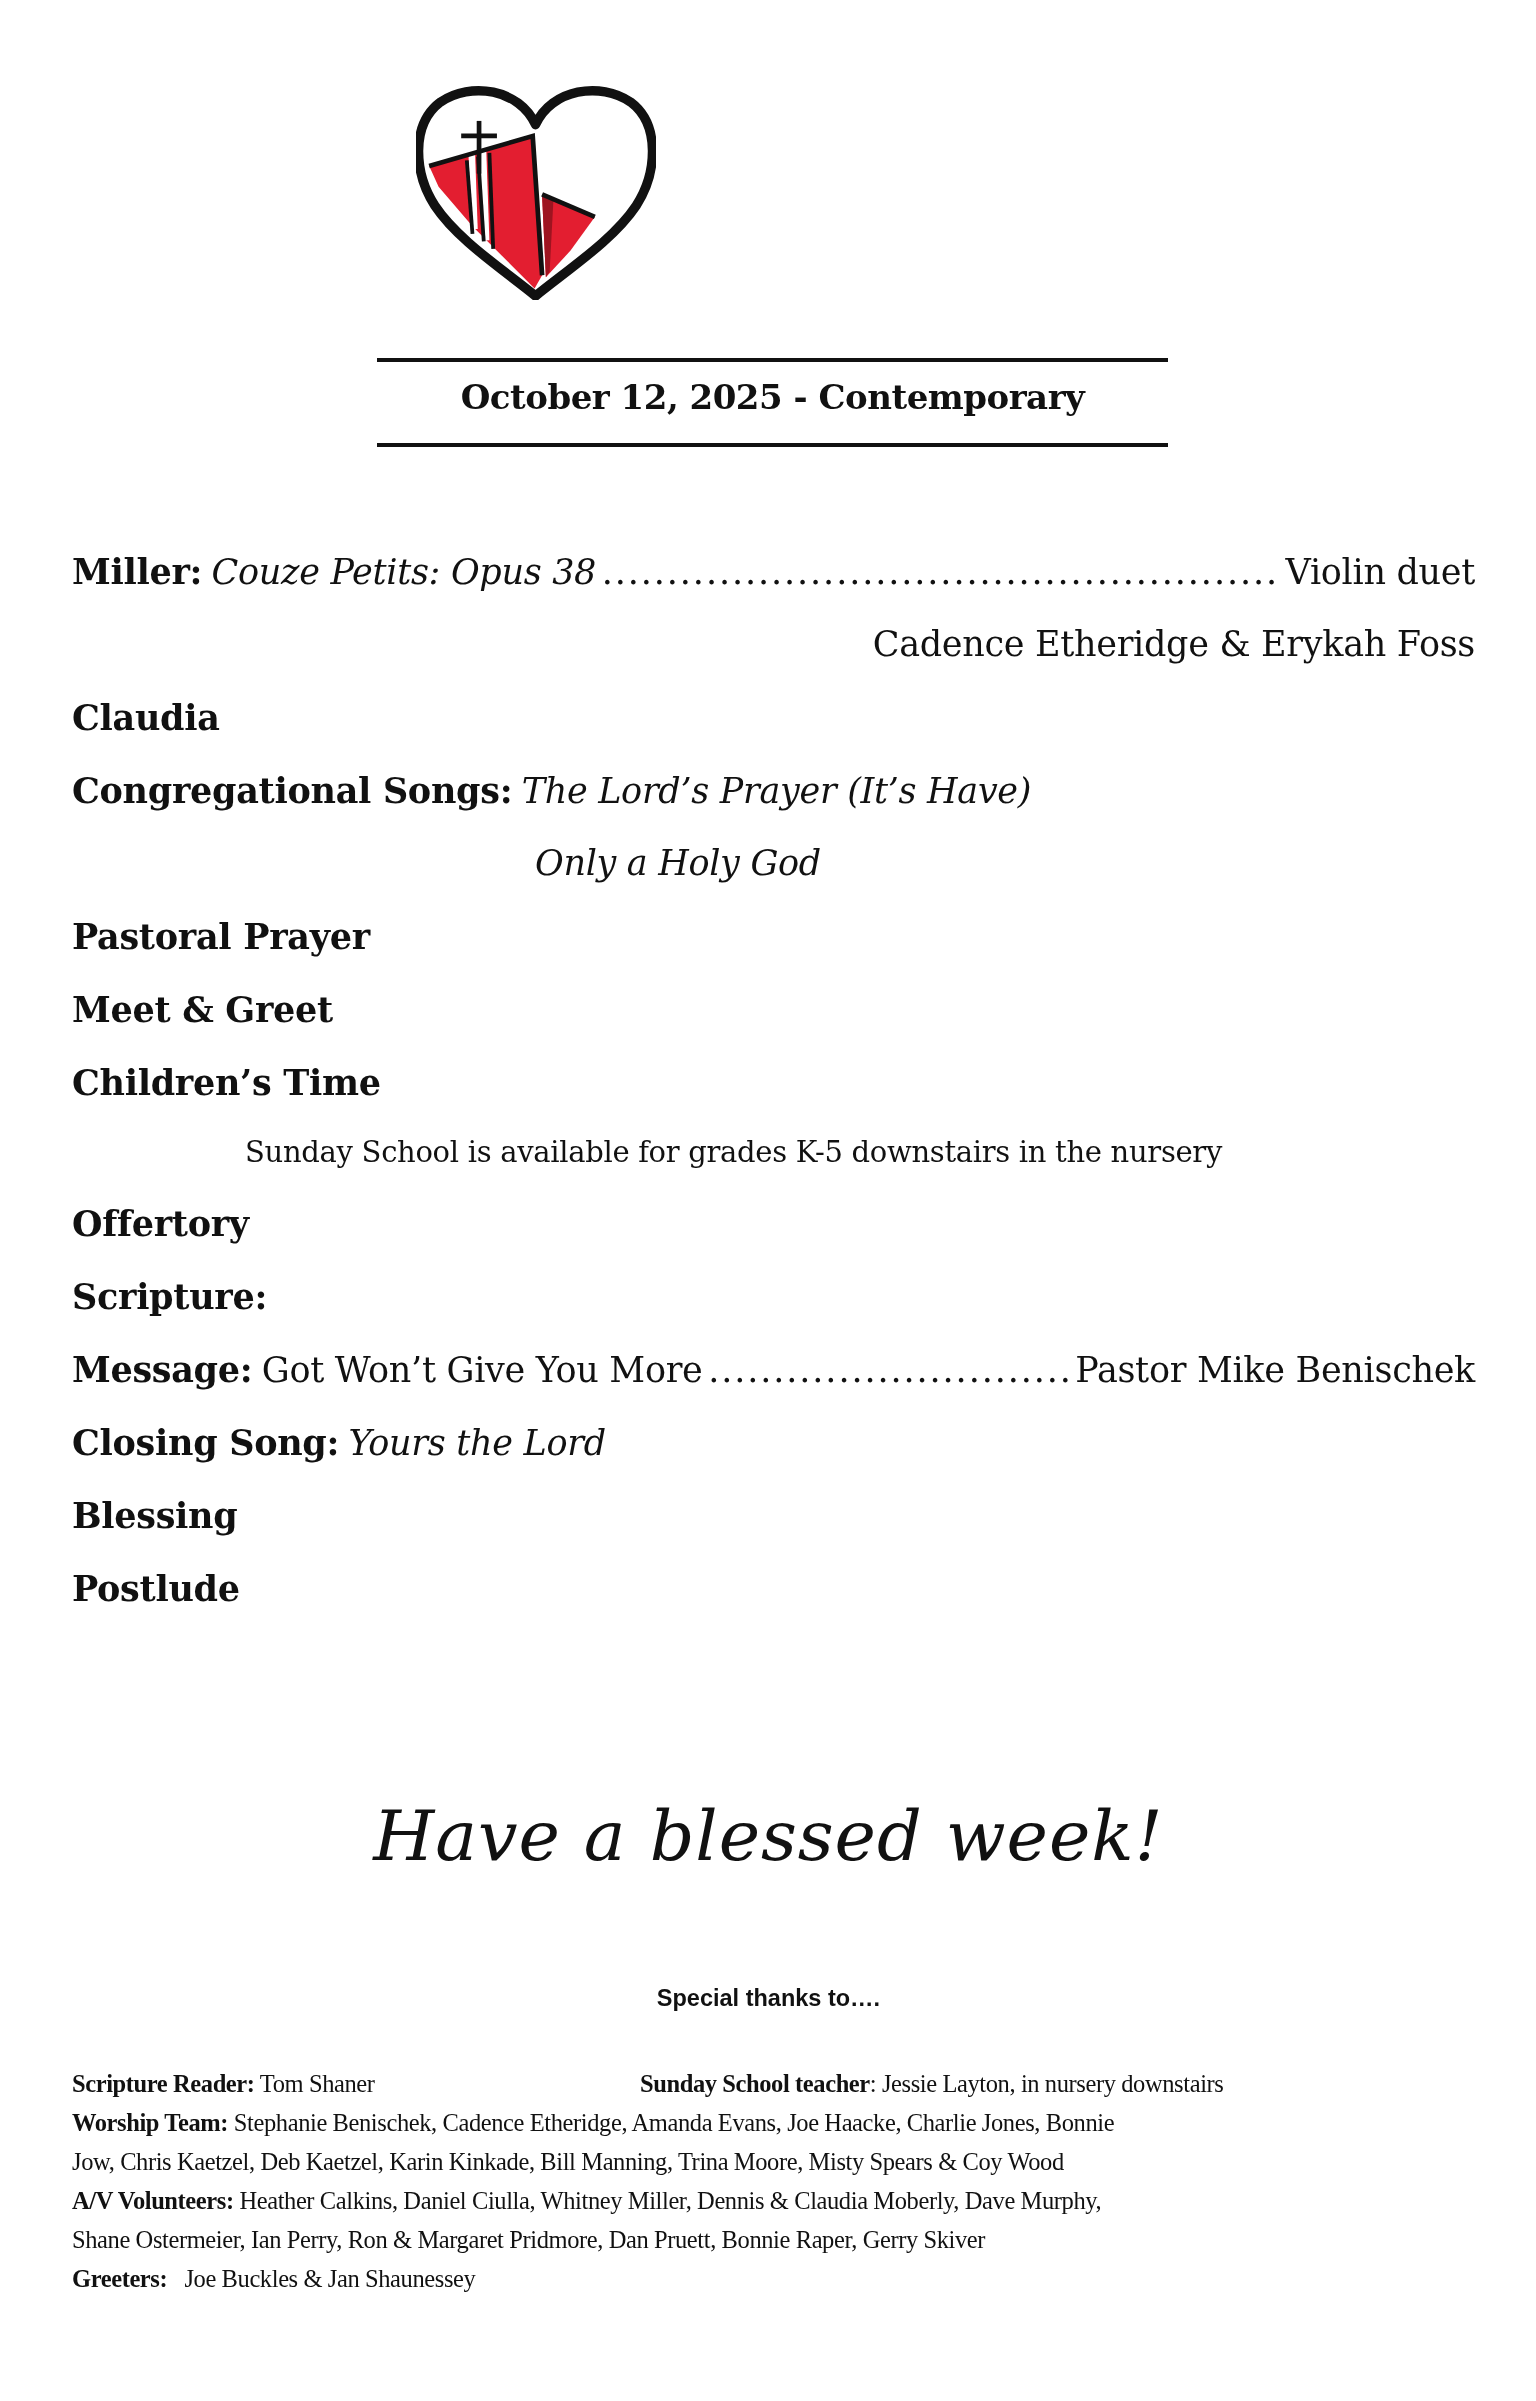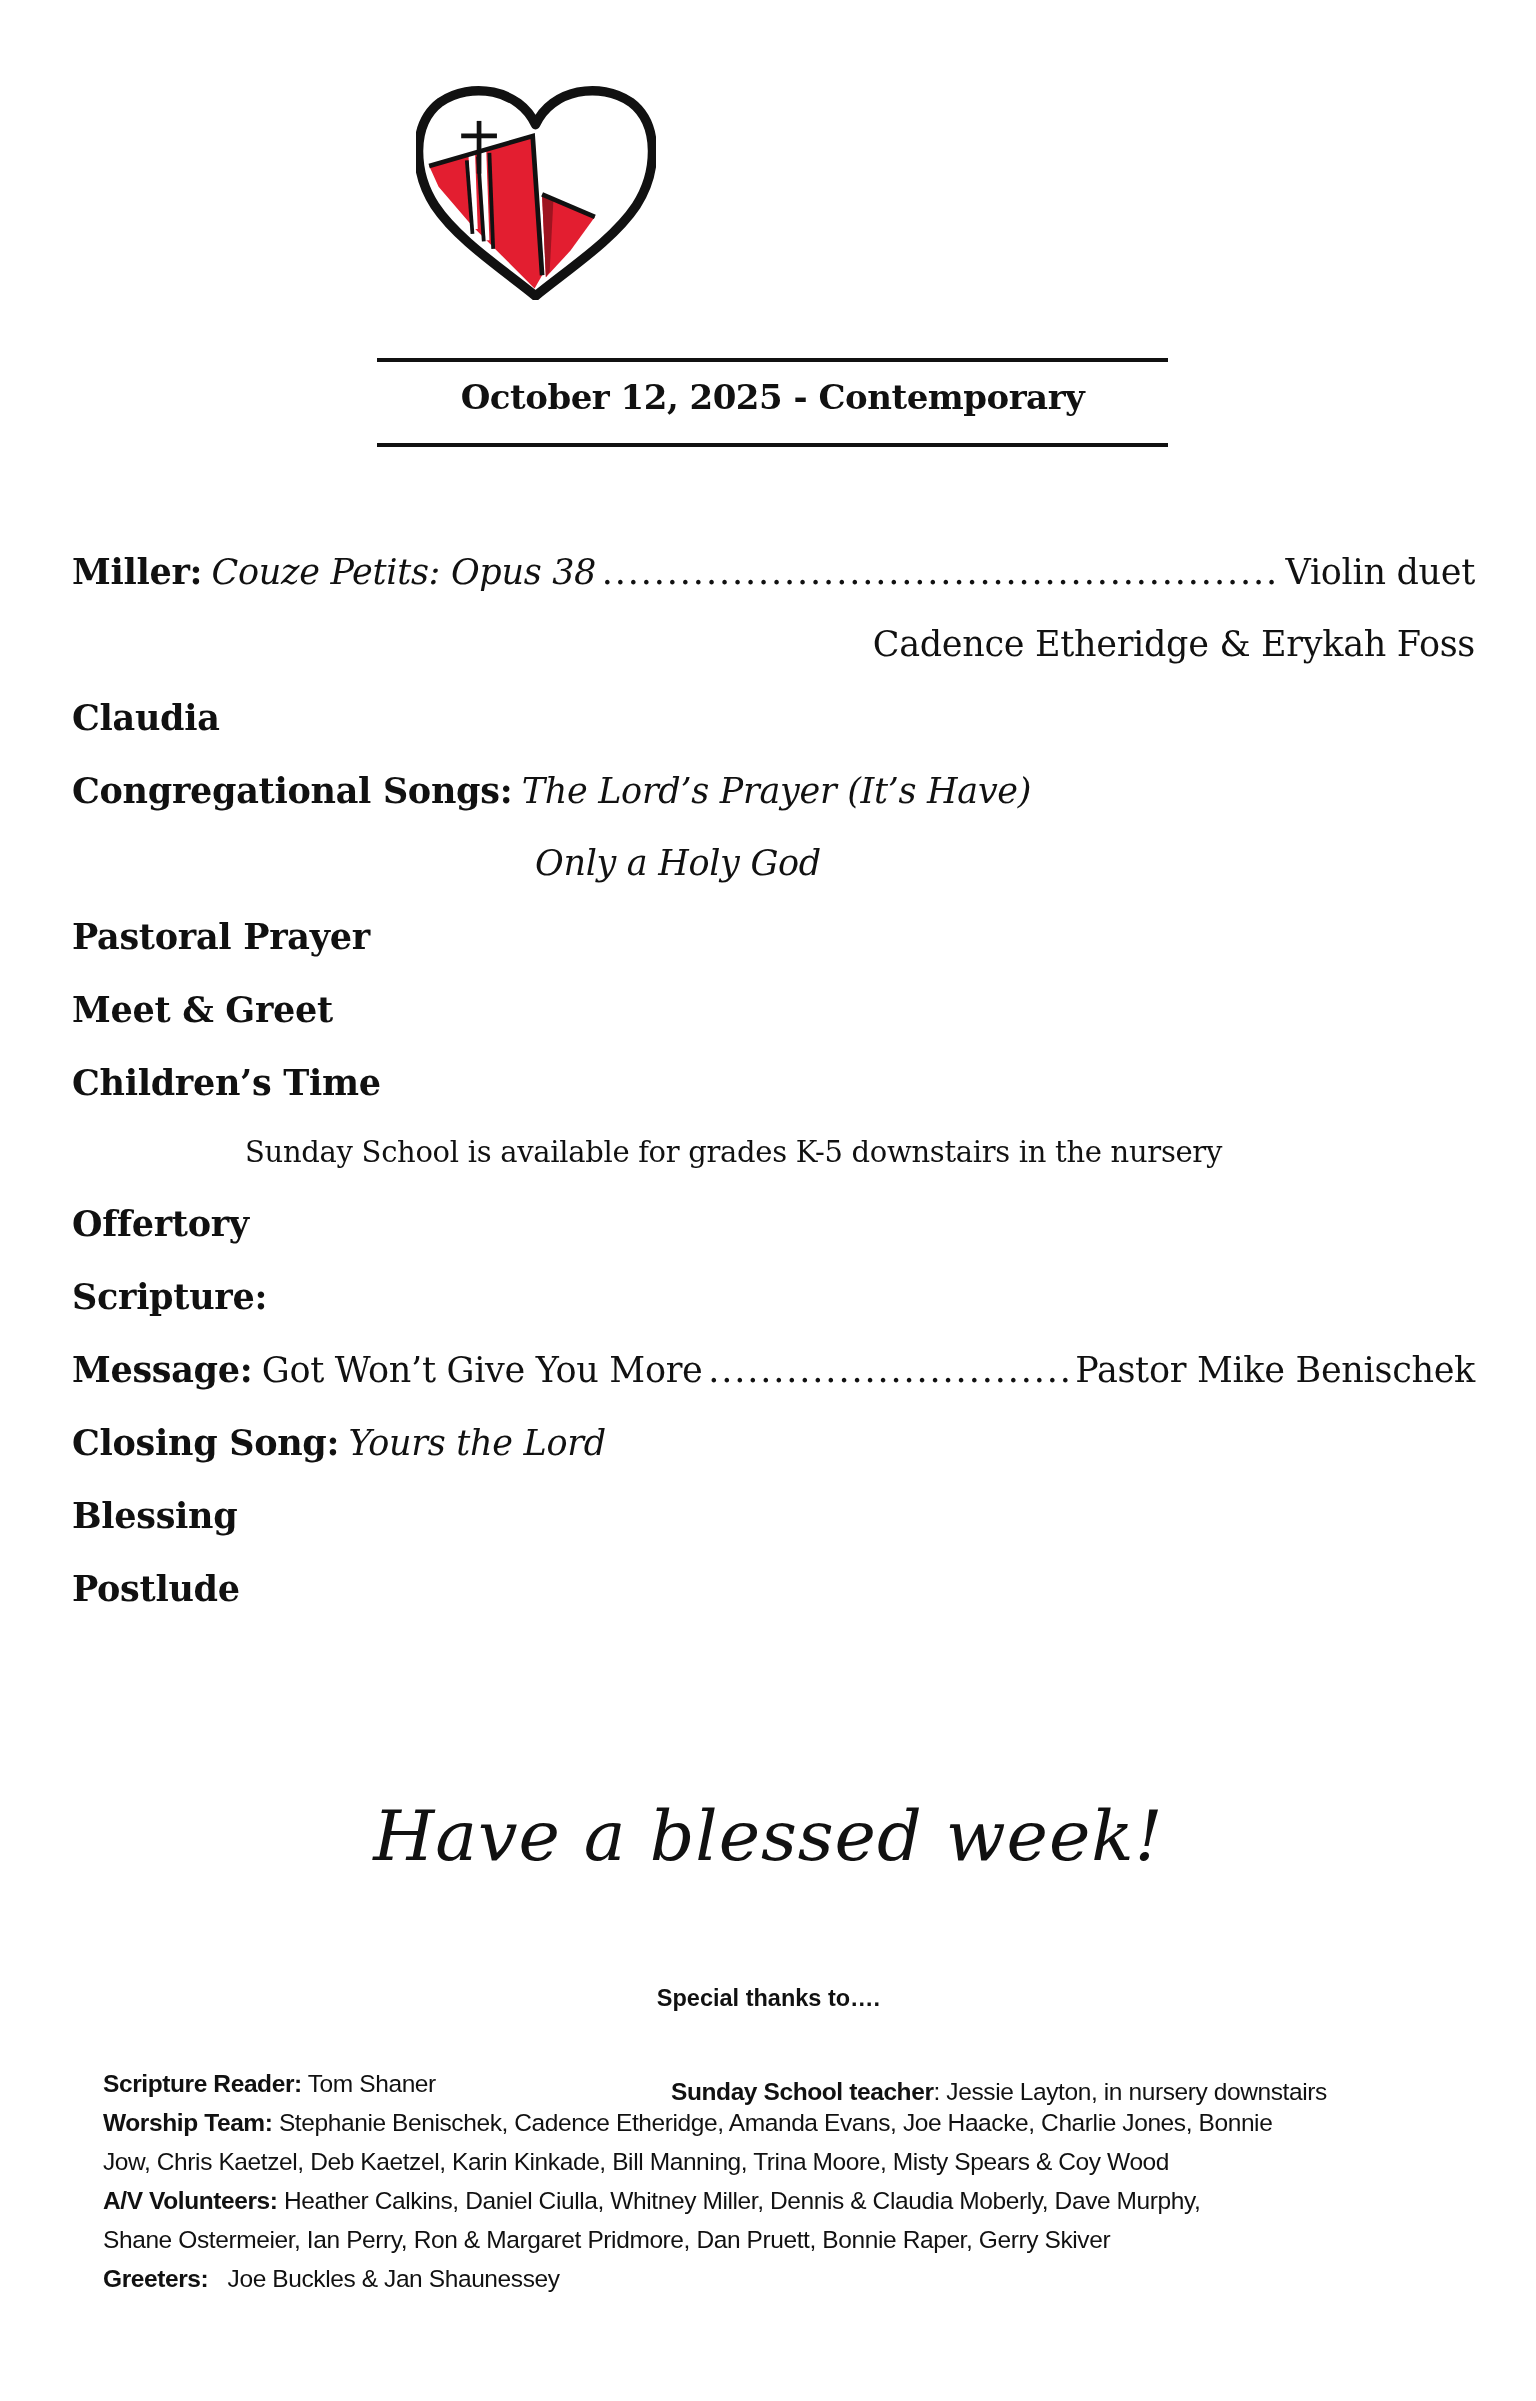--- a/index.html
+++ b/index.html
@@ -21,24 +21,24 @@
   .row .sp { width: 9.4px; display: inline-block; }
   .row.leader { display: flex; }
   .row .dots { flex: 1; overflow: hidden; margin: 0 5.6px; letter-spacing: 1.9px; }
   .row.right { justify-content: flex-end; }
   .row.sub1 { padding-left: 463px; }
   .row.note { font-size: 29px; padding-left: 173px; height: 68px; }
 
   .blessing { position: absolute; left: 0; width: 1537px; top: 1759px; text-align: center; font-family: "DejaVu Serif", serif; font-style: italic; font-size: 70px; letter-spacing: 0.9px; margin-top: 36px; }
 
   .thanks-title { position: absolute; left: 0; width: 1537px; top: 1985px; text-align: center; font-family: "Liberation Sans", sans-serif; font-weight: bold; font-size: 23.5px; }
-  .credits { position: absolute; left: 72px; top: 2064px; width: 1394px; font-family: Liberation Sans, sans-serif; font-size: 24.5px; line-height: 39px; letter-spacing: -0.4px; margin-left: 31px; }
+  .credits { position: absolute; left: 72px; top: 2064px; width: 1394px; font-family: Liberation Serif, serif; font-size: 24.5px; line-height: 39px; letter-spacing: -0.4px; }
   .credits b { font-weight: bold; }
   .credit-line { white-space: nowrap; }
-  .credit-col2 { position: absolute; left: 568px; top: 8px; }
+  .credit-col2 { position: absolute; left: 568px; top: 0; }
 </style>
 </head>
 <body>
 
 <div class="logo">
   <svg class="logo-heart" viewBox="0 0 255 230">
 
     <polygon points="14,88 104,60 126,58 134,204 126,218 100,192 60,152 24,110" fill="#e31e30"></polygon>
     <polygon points="134,120 190,142 164,178 138,206" fill="#e31e30"></polygon>
     <polygon points="134,120 146,124 142,200 138,206" fill="#9e1420"></polygon>

